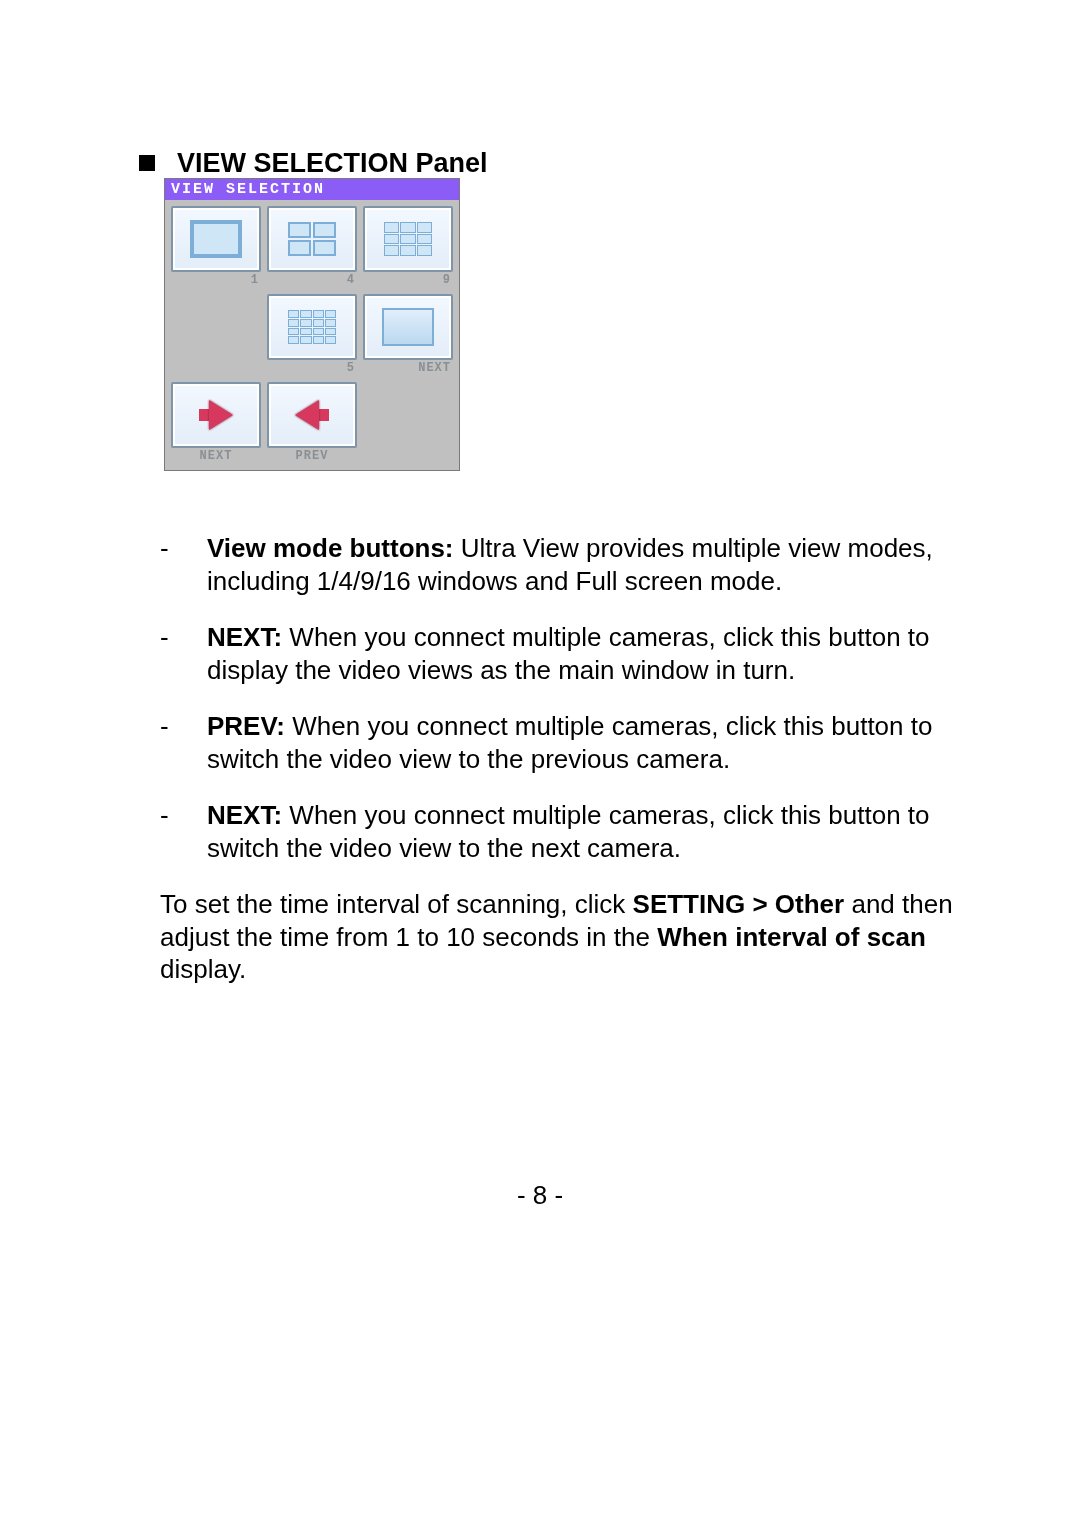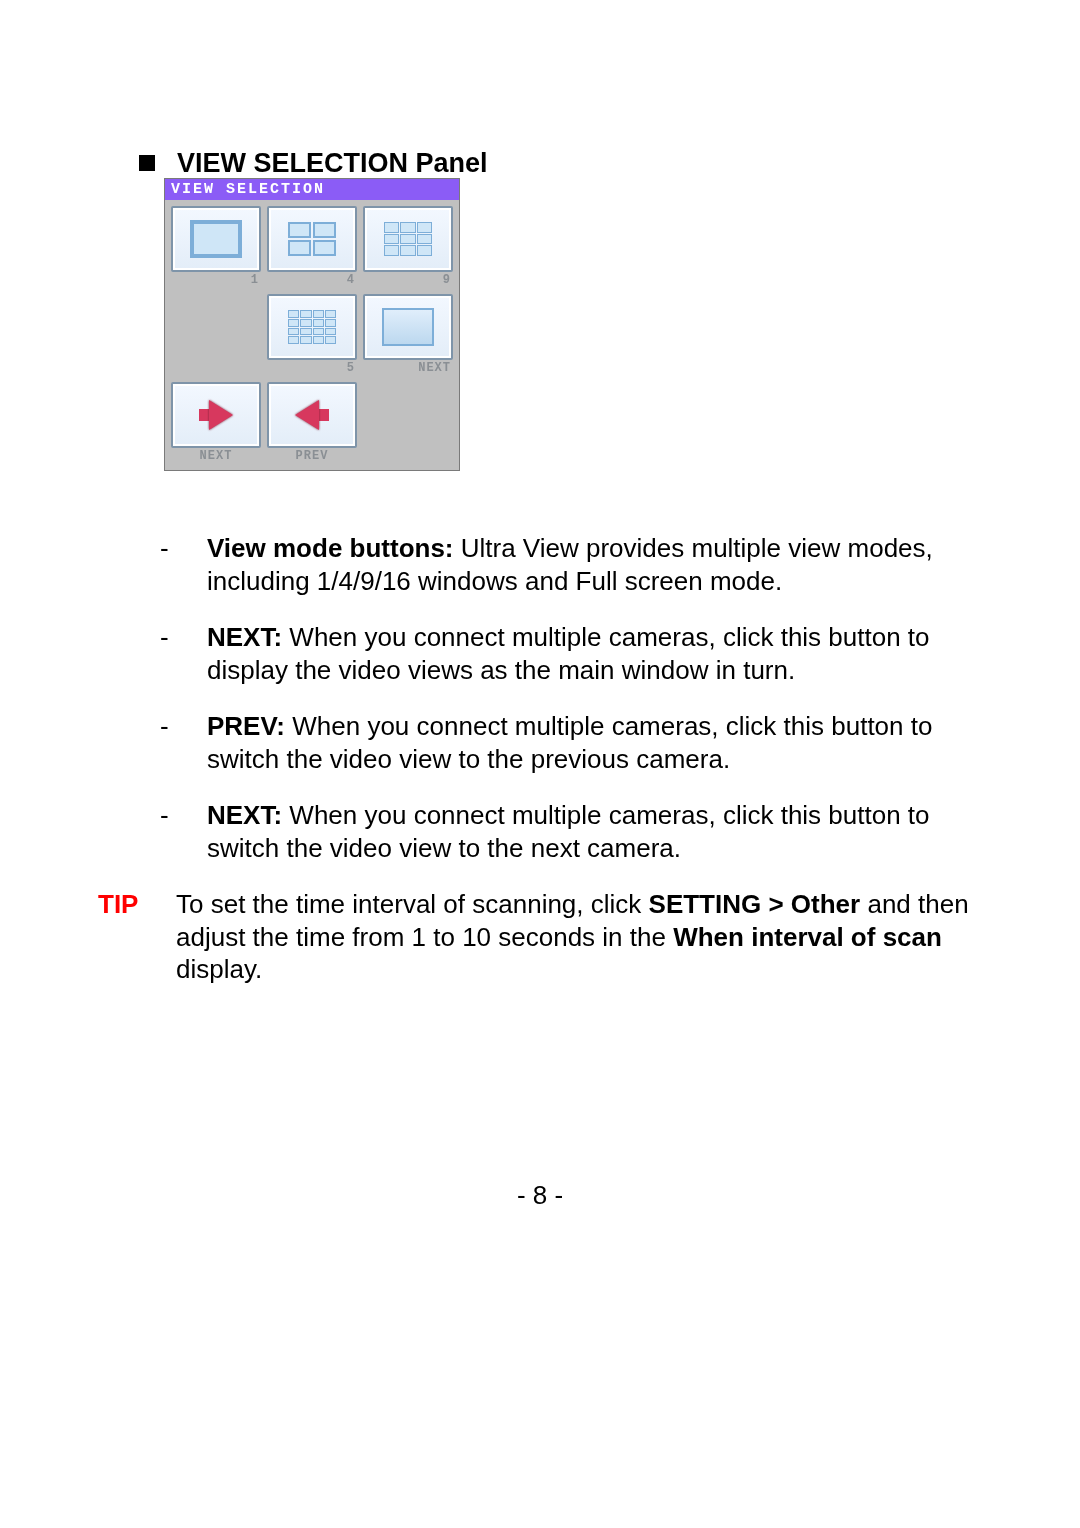--- a/index.html
+++ b/index.html
@@ -276,21 +276,20 @@
       <div class="dash">-</div>
       <div class="txt"><b>PREV:</b><span> When you connect multiple cameras, click this button to switch the video view to the previous camera.</span></div>
     </div>
 
     <div class="item">
       <div class="dash">-</div>
       <div class="txt"><b>NEXT:</b><span> When you connect multiple cameras, click this button to switch the video view to the next camera.</span></div>
     </div>
 
     <div class="tip-row">
-      <div class="tip-label">TIP</div>
       <div class="tip-txt">
         <span>To set the time interval of scanning, click </span><b>SETTING &gt; Other</b><span> and then adjust the time from 1 to 10 seconds in the </span><b>When interval of scan</b><span> display.</span>
       </div>
     </div>
 
   </div>
 
   <div class="page-number">- 8 -</div>
 
 </div>

